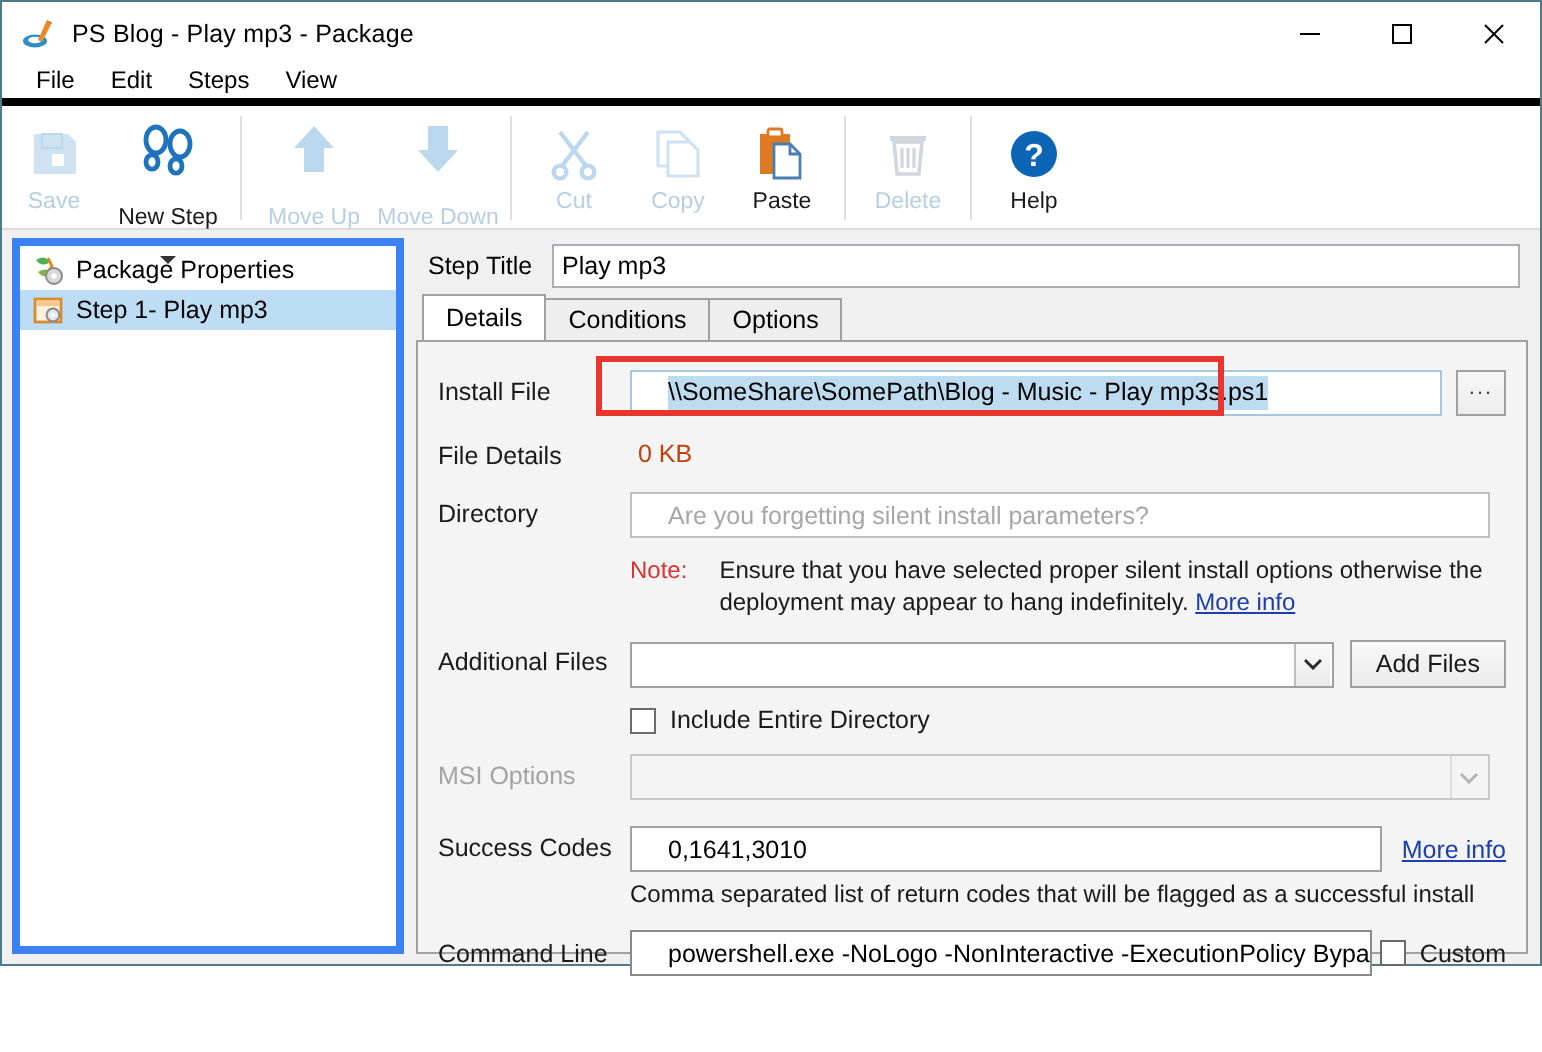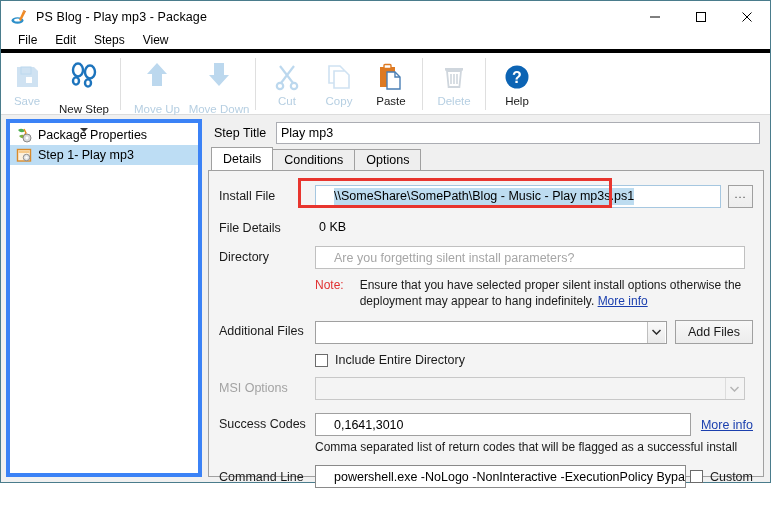--- a/index.html
+++ b/index.html
@@ -228,21 +228,21 @@
   }
 
   .redbox {
     position: absolute;
     border: 3px solid #e8352e;
     pointer-events: none;
     z-index: 5;
   }
 
   .static-val {
-    font-size: 12.5px; color: #000000;
+    font-size: 12.5px; color: #c2410c;
     padding-top: 3px; padding-left: 4px;
   }
 
   .note {
     display: flex;
     padding-left: 106px;
     padding-right: 18px;
     font-size: 12px;
     line-height: 16px;
     color: #1a1a1a;

